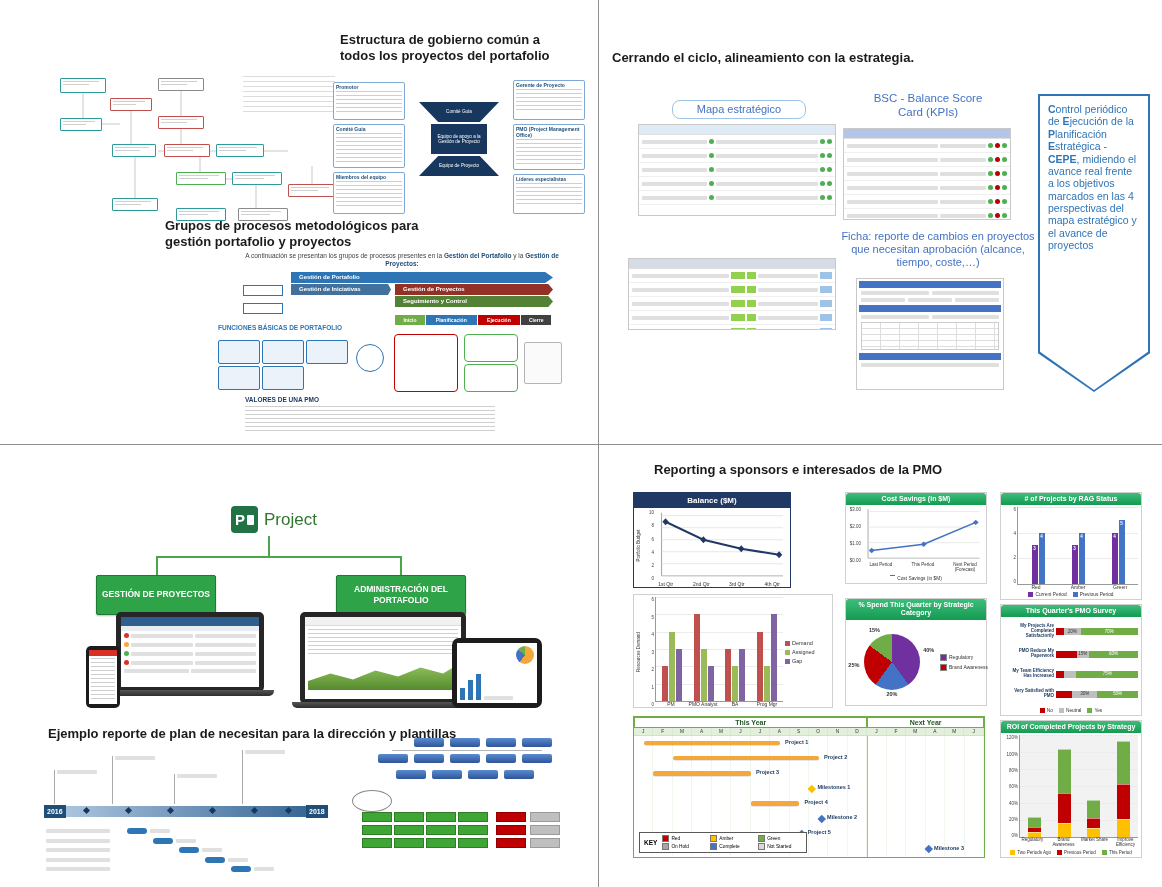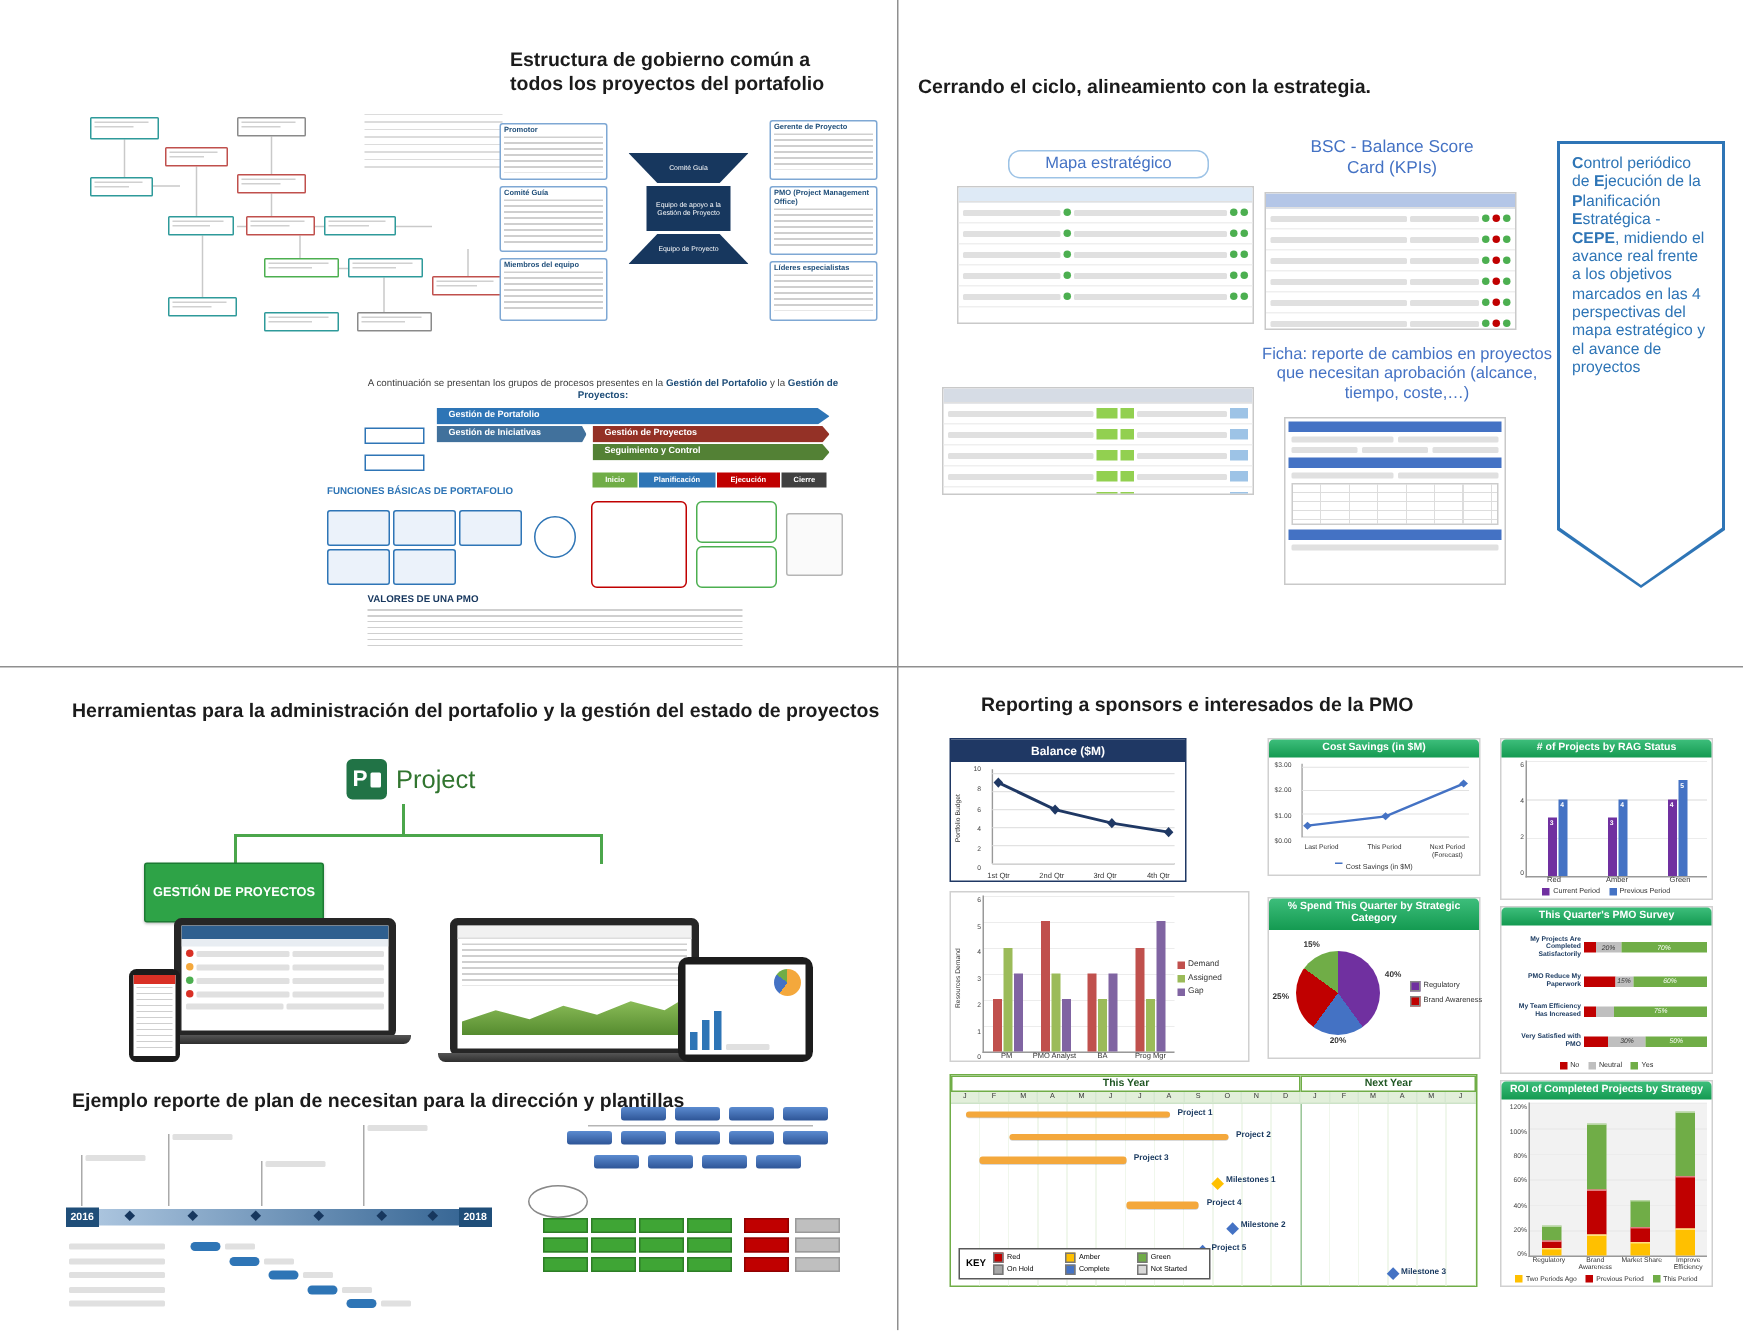--- a/index.html
+++ b/index.html
@@ -219,20 +219,21 @@
     </div>
     <div class="govbox" style="left:180px;top:94px;width:72px;height:40px">
       <div class="govhead">Líderes especialistas</div>
       <div class="phl" style="height:24px"></div>
     </div>
     <div class="govshape" style="left:86px;top:22px;width:80px;height:20px;clip-path:polygon(0 0,100% 0,76% 100%,24% 100%)">Comité Guía</div>
     <div class="govshape" style="left:98px;top:44px;width:56px;height:30px">Equipo de apoyo a la Gestión de Proyecto</div>
     <div class="govshape" style="left:86px;top:76px;width:80px;height:20px;clip-path:polygon(24% 0,76% 0,100% 100%,0 100%)">Equipo de Proyecto</div>
   </div>
 
+  <h2 class="ttl" style="left:165px;top:218px;width:268px">Grupos de procesos metodológicos para gestión portafolio y proyectos</h2>
   <div class="intro" style="left:240px;top:252px;width:324px">A continuación se presentan los grupos de procesos presentes en la <b>Gestión del Portafolio</b> y la <b>Gestión de Proyectos:</b></div>
   <div class="abs" style="left:243px;top:272px;width:318px;height:48px">
     <div class="mini-outline phl" style="left:0;top:13px;width:40px;height:11px"></div>
     <div class="mini-outline phl" style="left:0;top:31px;width:40px;height:11px"></div>
     <div class="chev" style="left:48px;top:0;width:262px;background:#2E75B6">Gestión de Portafolio</div>
     <div class="chev" style="left:48px;top:12px;width:100px;background:#41719C">Gestión de Iniciativas</div>
     <div class="chev" style="left:152px;top:12px;width:158px;background:#943126">Gestión de Proyectos</div>
     <div class="chev" style="left:152px;top:24px;width:158px;background:#538135">Seguimiento y Control</div>
     <div class="abs" style="left:152px;top:36px;width:158px;height:10px;white-space:nowrap">
       <span class="phseg" style="background:#70AD47;width:19%">Inicio</span><span class="phseg" style="background:#2E75B6;width:32%">Planificación</span><span class="phseg" style="background:#C00000;width:27%">Ejecución</span><span class="phseg" style="background:#404040;width:19%">Cierre</span>
@@ -401,31 +402,31 @@
         <i class="tph"></i>
       </div>
     </div>
   <div class="abs" style="left:1038px;top:94px;width:112px;height:298px">
     <div class="cepe-o"></div>
     <div class="cepe-i">
       <p class="cepe-t"><b>C</b>ontrol periódico de <b>E</b>jecución de la <b>P</b>lanificación <b>E</b>stratégica - <b>CEPE</b>, midiendo el avance real frente a los objetivos marcados en las 4 perspectivas del mapa estratégico y el avance de proyectos</p>
     </div>
   </div>
 
-  <h2 class="ttl" style="left:48px;top:466px;width:548px">Herramientas para la administración del portafolio y la gestión del estado de proyectos</h2>
   <div class="plogo" style="left:231px;top:506px">
     <span>P</span>
     <span class="ppage"></span>
   </div>
   <div class="ptext" style="left:264px;top:510px">Project</div>
   <div class="gline" style="left:268px;top:536px;width:2px;height:22px"></div>
   <div class="gline" style="left:156px;top:556px;width:246px;height:2px"></div>
   <div class="gline" style="left:156px;top:556px;width:2px;height:20px"></div>
   <div class="gline" style="left:400px;top:556px;width:2px;height:20px"></div>
   <div class="greenbox" style="left:96px;top:575px;width:120px;height:40px">GESTIÓN DE PROYECTOS</div>
+  <div class="greenbox" style="left:336px;top:575px;width:130px;height:40px">ADMINISTRACIÓN DEL PORTAFOLIO</div>
 
   <div class="lscr" style="left:116px;top:612px;width:148px;height:80px">
     <div style="height:9px;background:#2E5F8F"></div>
     <div style="height:5px;background:#E8EDF2"></div>
     <div class="lsrow">
         <i class="dot" style="background:#D93025"></i>
         <i class="tph"></i>
         <i class="tph"></i>
       </div>
     <div class="lsrow">

